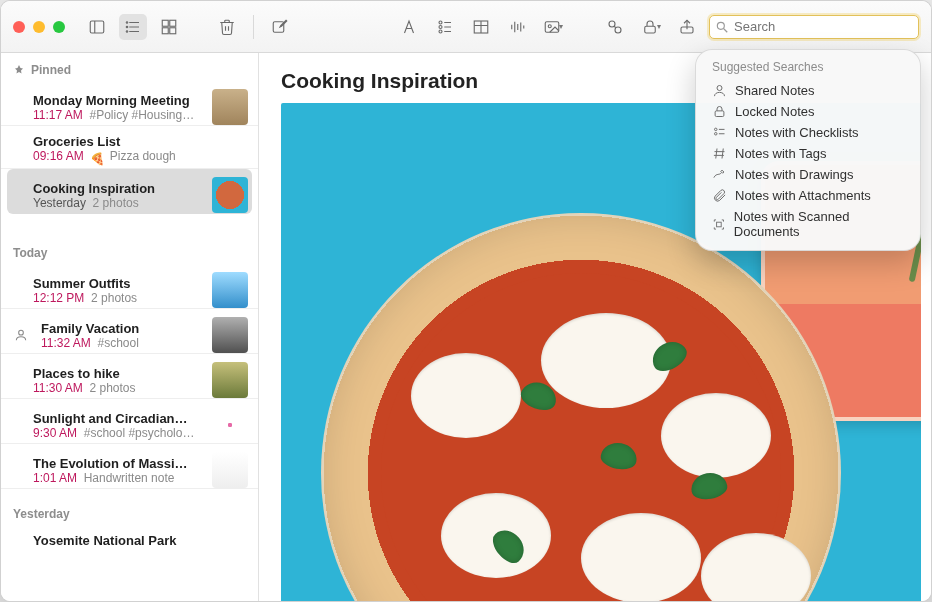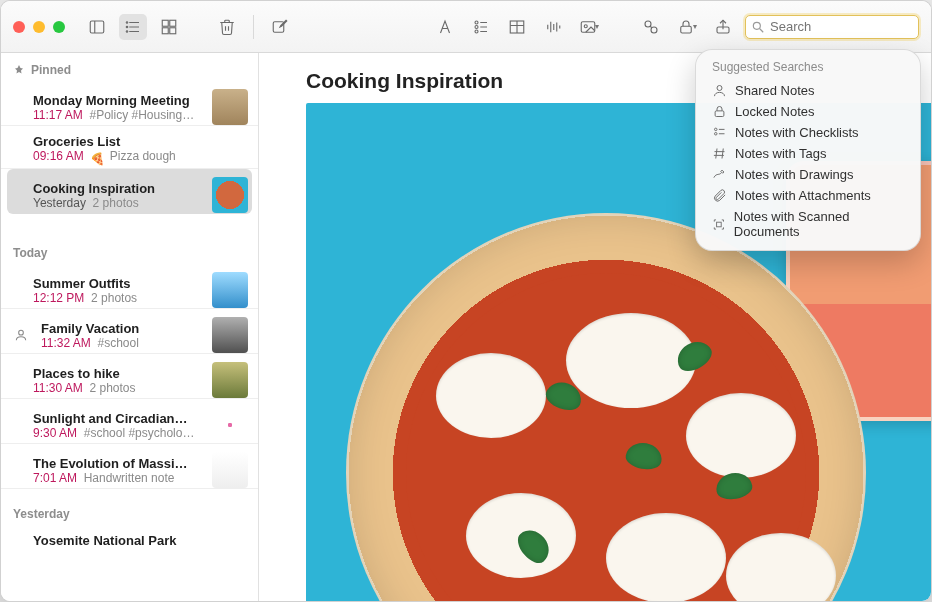--- a/index.html
+++ b/index.html
@@ -37,36 +37,36 @@
   width:28px;height:26px;border-radius:5px;
   display:flex;align-items:center;justify-content:center;
   color:#6a6a6a;
 }
 .tb-btn svg{width:18px;height:18px;stroke:#6a6a6a;fill:none;stroke-width:1.5;}
 .tb-btn.active{background:#e2e2e2;}
 .tb-sep{width:1px;height:24px;background:#d9d9d9;margin:0 4px;}
 .tb-spacer{flex:1;}
 .search-wrap {
   position: relative;
-  width: 174px;
+  width: 210px;
 }
 .search {
   width:100%; height:24px;
   border:1px solid #e2c15a;
   border-radius:5px;
   background:#fff;
   padding:0 6px 0 24px;
   font-size:13px; color:#333;
   box-shadow: 0 0 0 2px rgba(242,205,92,.35);
 }
 .search-icon{
   position:absolute;left:6px;top:5px;color:#9a9a9a;
 }
 .search-icon svg{width:14px;height:14px;stroke:#9a9a9a;fill:none;stroke-width:2;}
-.content { flex:1; display:flex; min-height:0;gap:25px;}
+.content { flex:1; display:flex; min-height:0;}
 .sidebar {
   width:258px; background:#fff;
   border-right:1px solid #e1e1e1;
   overflow-y:auto;
 }
 .sec-head {
   display:flex;align-items:center;gap:6px;
   padding:10px 12px 4px;
   color:#8d8d8d;font-weight:600;font-size:12px;
 }
@@ -397,21 +397,21 @@
         <div class="note-text">
           <div class="note-title">Sunlight and Circadian…</div>
           <div class="note-sub"><span class="time">9:30 AM</span>&nbsp;&nbsp;<span>#school #psycholo…</span></div>
         </div>
         <div class="thumb th-g"></div>
       </div>
 
       <div class="note-row">
         <div class="note-text">
           <div class="note-title">The Evolution of Massi…</div>
-          <div class="note-sub"><span class="time">7:01 AM</span>&nbsp;&nbsp;<span>Handwritten note</span></div>
+          <div class="note-sub"><span class="time">1:01 AM</span>&nbsp;&nbsp;<span>Handwritten note</span></div>
         </div>
         <div class="thumb th-h"></div>
       </div>
 
       <div class="sec-head" style="padding-top:18px;">
         <span>Yesterday</span>
       </div>
 
       <div class="note-row" style="border-bottom:none;">
         <div class="note-text">

